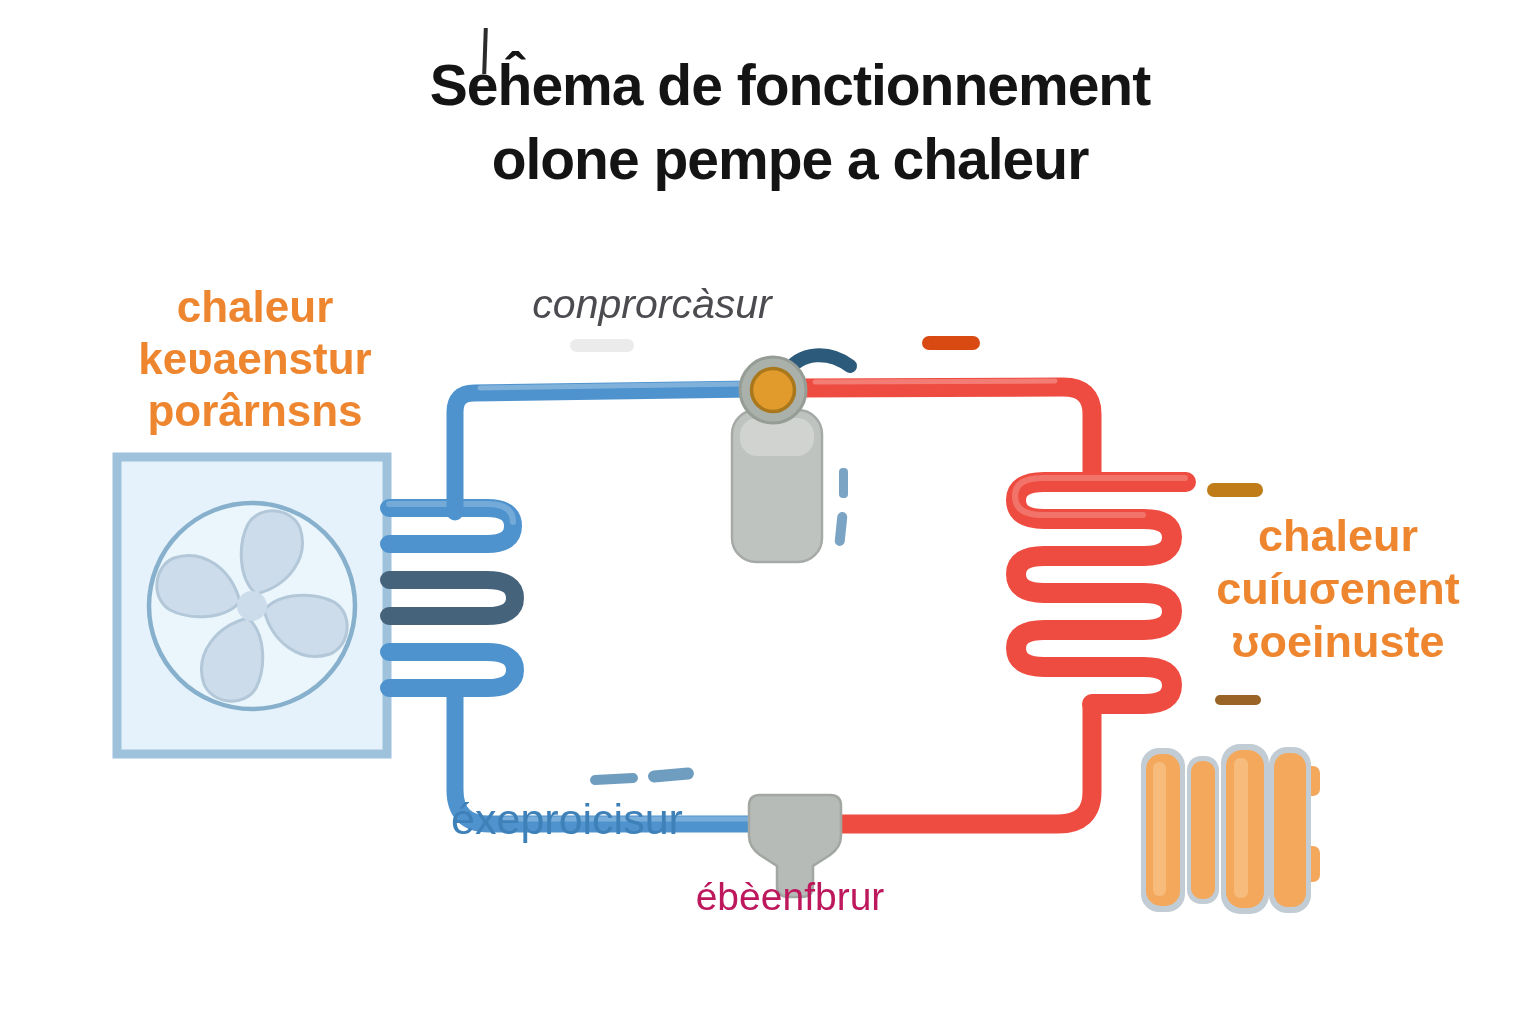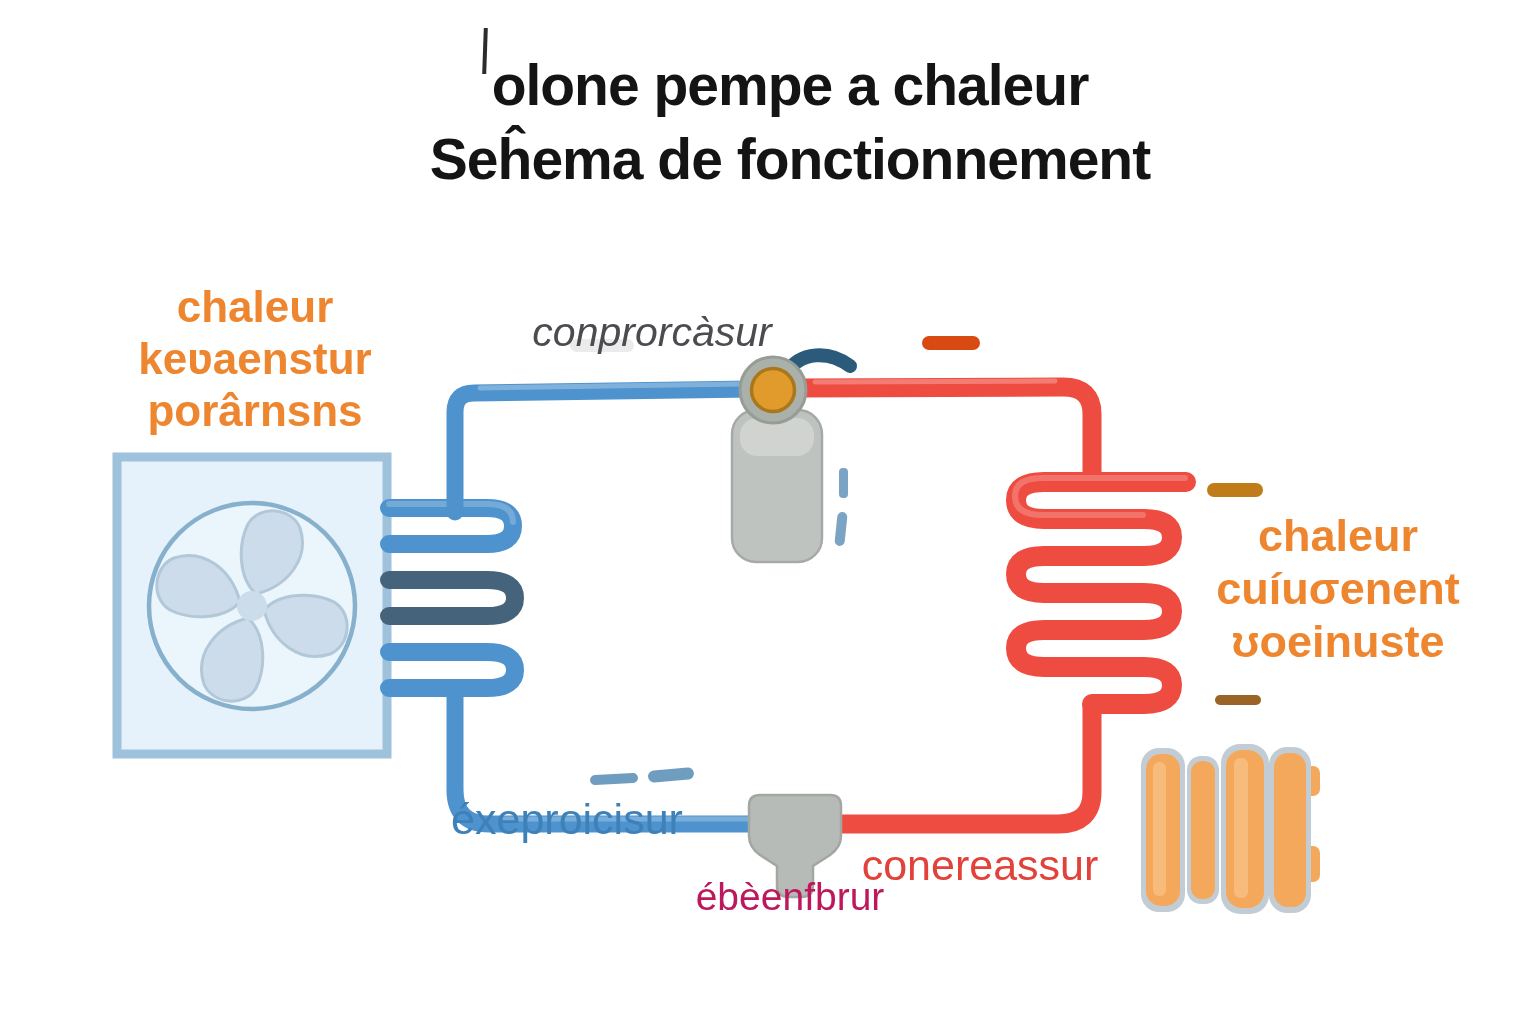--- a/index.html
+++ b/index.html
@@ -15,21 +15,21 @@
     color:#141414;letter-spacing:-1px;
   }
   .heat-left{
     left:255px;top:281px;font-size:44px;line-height:52px;font-weight:600;
     color:#ee8630;
   }
   .heat-right{
     left:1338px;top:509px;font-size:45px;line-height:53px;font-weight:600;
     color:#ee8630;
   }
-  .gray-italic{font-style:italic;color:#4b4b50;margin-top:28px;}
+  .gray-italic{font-style:italic;color:#4b4b50;}
   .lbl-comp-top{left:652px;top:281px;font-size:41px;}
   .lbl-comp-body{left:788px;top:577px;font-size:43px;color:#4e4e54;}
   .lbl-evap{left:567px;top:795px;font-size:43px;font-weight:500;color:#3e80b8;}
   .lbl-cond{left:980px;top:841px;font-size:43px;font-weight:500;color:#e2423a;}
   .lbl-valve{left:790px;top:875px;font-size:39px;font-weight:500;color:#be185d;}
   .artifact{position:absolute;}
 </style>
 </head>
 <body>
 
@@ -111,38 +111,37 @@
   <div class="artifact" style="left:570px;top:339px;width:64px;height:13px;border-radius:7px;background:#ebebeb;"></div>
   <div class="artifact" style="left:922px;top:336px;width:58px;height:14px;border-radius:7px;background:#d84a12;"></div>
   <div class="artifact" style="left:1207px;top:483px;width:56px;height:14px;border-radius:7px;background:#bf7c18;"></div>
   <div class="artifact" style="left:1215px;top:695px;width:46px;height:10px;border-radius:5px;background:#9a6426;"></div>
   <div class="artifact" style="left:590px;top:774px;width:48px;height:10px;border-radius:5px;background:#6f9dc0;transform:rotate(-3deg);"></div>
   <div class="artifact" style="left:648px;top:769px;width:46px;height:12px;border-radius:6px;background:#6f9dc0;transform:rotate(-5deg);"></div>
   <div class="artifact" style="left:839px;top:468px;width:9px;height:30px;border-radius:4px;background:#7aa3c4;"></div>
   <div class="artifact" style="left:836px;top:512px;width:10px;height:34px;border-radius:5px;background:#7aa3c4;transform:rotate(6deg);"></div>
 
   <div class="lbl center title">
+    <div>Seĥema de fonctionnement</div>
     <div>olone pempe a chaleur</div>
-    <div>Seĥema de fonctionnement</div>
   </div>
 
   <div class="lbl center heat-left">
     <div>chaleur</div>
     <div>keʋaenstur</div>
     <div>porârnsns</div>
   </div>
 
   <div class="lbl center gray-italic lbl-comp-top">conprorcàsur</div>
 
 
   <div class="lbl center heat-right">
     <div>chaleur</div>
     <div>cuíuσenent</div>
     <div>ʊoeinuste</div>
   </div>
 
   <div class="lbl center lbl-evap">éxeproicisur</div>
 
-  <div class="lbl center lbl-cond">conereassur</div>
 
   <div class="lbl center lbl-valve">ébèenfbrur</div>
 
 </div>
 
 </body></html>

